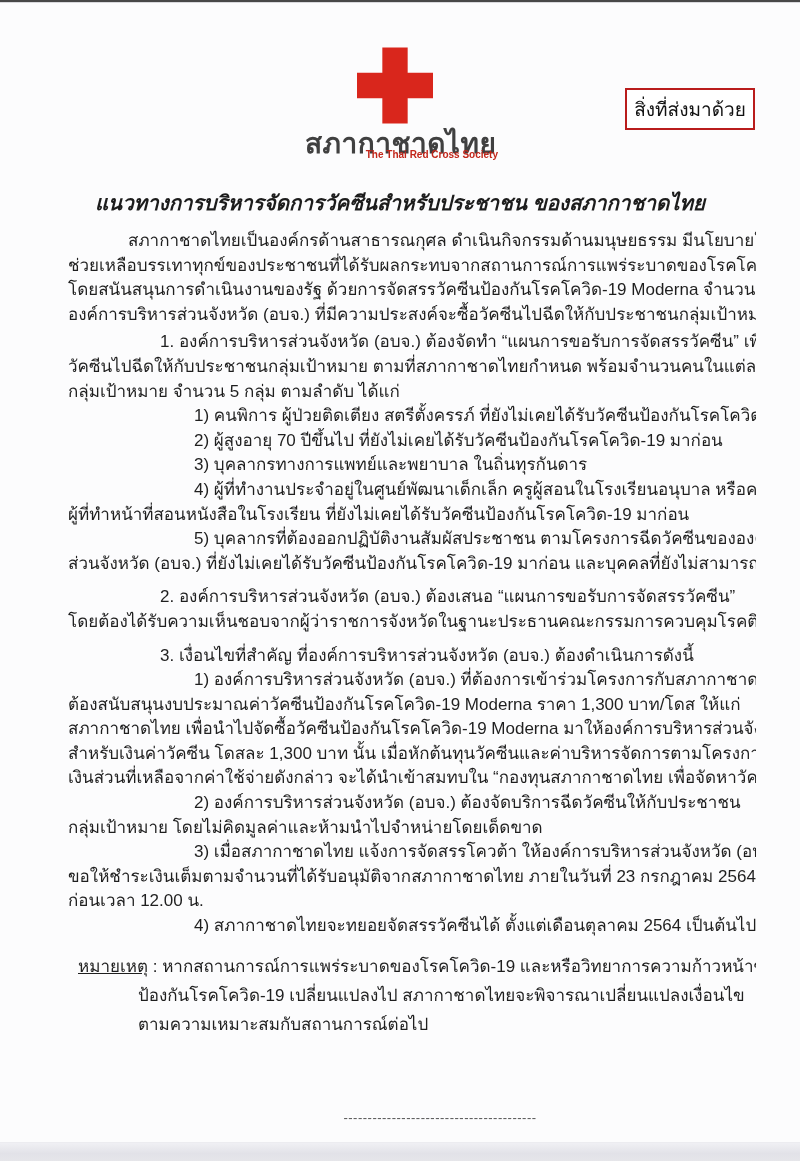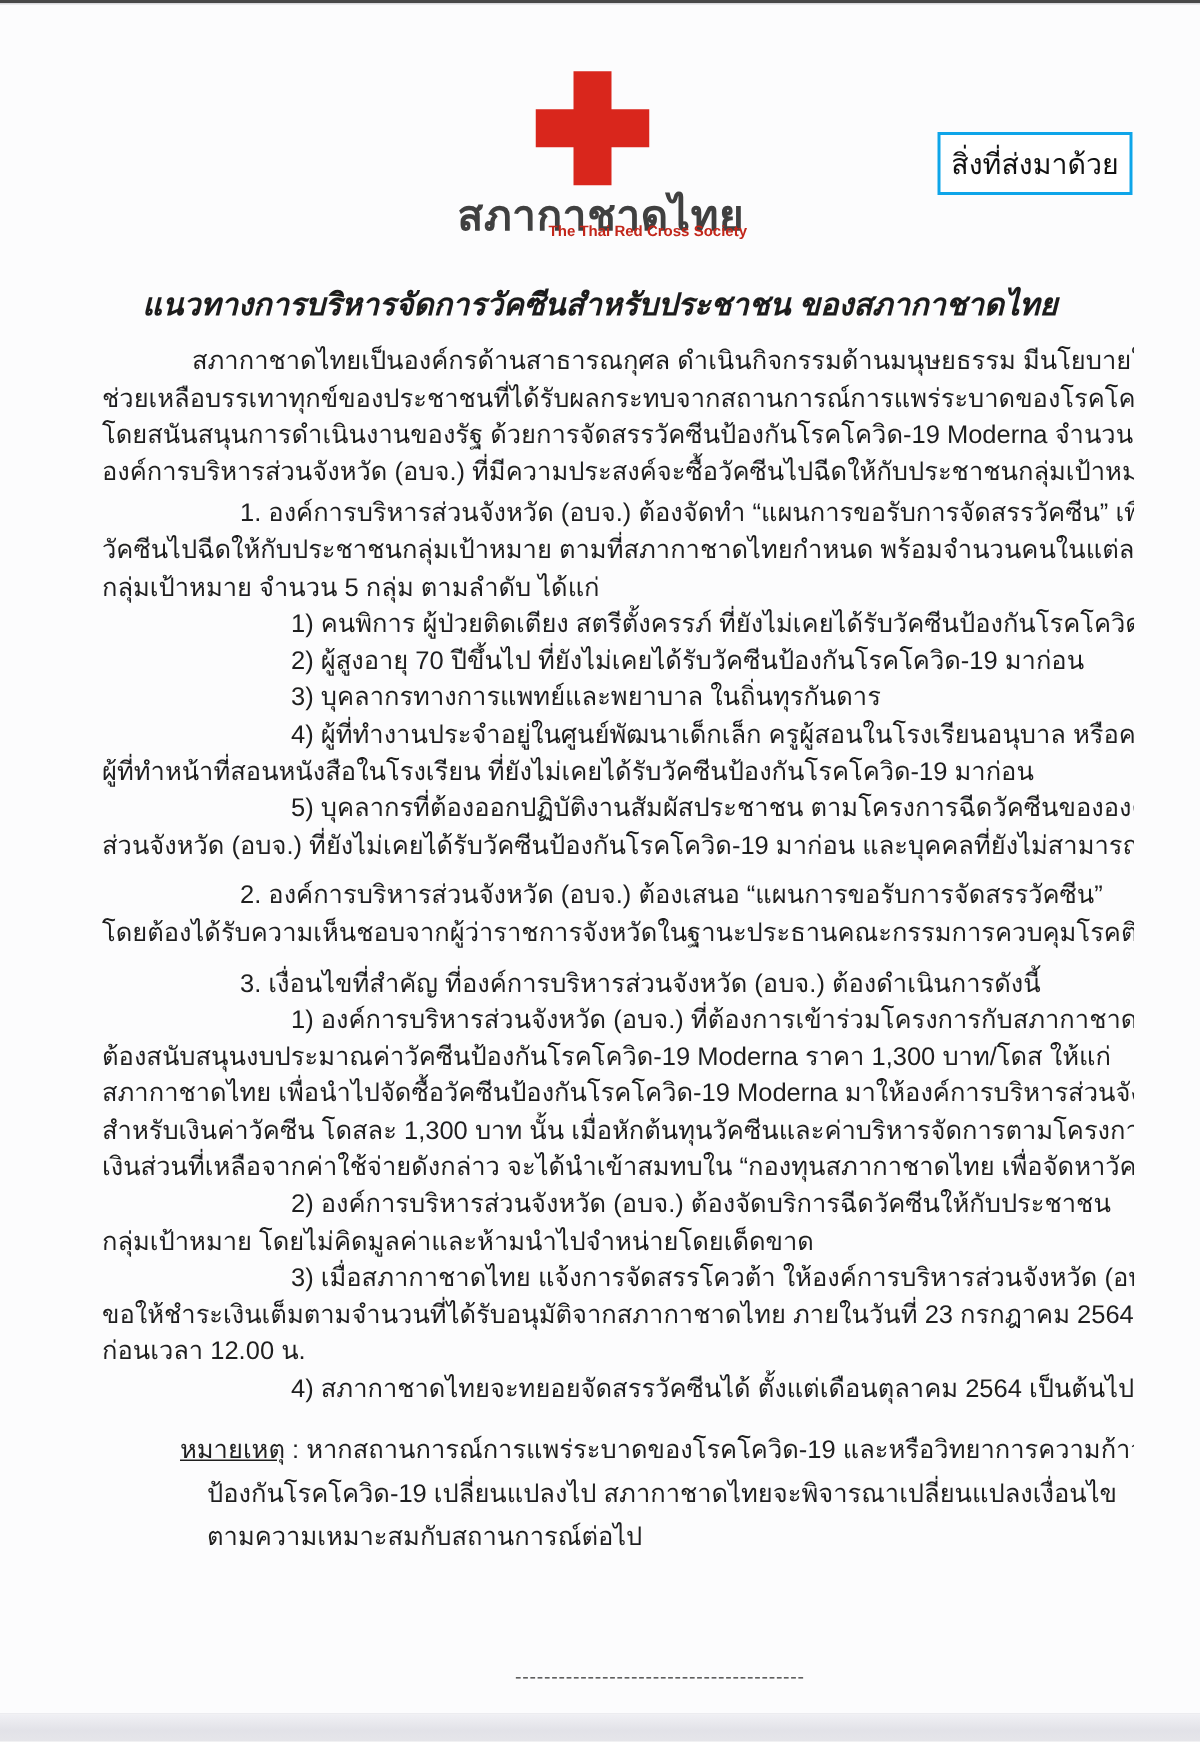--- a/index.html
+++ b/index.html
@@ -19,41 +19,41 @@
     position: absolute; left: 305px; top: 121px; width: 190px;
     text-align: left; font-size: 28px; font-weight: bold;
     color: #404040; letter-spacing: 0.5px;
   }
   .logo-eng {
     position: absolute; left: 308px; top: 149px; width: 190px;
     text-align: right; font-size: 10px; font-weight: bold; color: #c2261a;
   }
   .attachment-box {
     position: absolute; left: 625px; top: 88px; width: 130px; height: 42px;
-    border: 2px solid #0ea5e9; box-sizing: border-box;
+    border: 2px solid #b91c1c; box-sizing: border-box;
     display: flex; align-items: center; justify-content: center;
     font-size: 19px; color: #111; background: #fff;
   }
   .doc-title {
     position: absolute; top: 186px; left: 0; width: 100%;
     text-align: center; font-size: 20.5px; font-weight: bold; color: #1c1c1c; font-style: italic;
   }
   .doc-body {
     position: absolute; left: 68px; top: 229px; width: 688px;
     font-size: 17px; overflow: hidden;
   }
   .doc-line { line-height: 24.6px; white-space: nowrap; }
   .ind-p   { padding-left: 60px; }
   .ind-s   { padding-left: 92px; }
   .ind-i   { padding-left: 126px; }
   .ind-note{ padding-left: 10px; }
   .ind-nc  { padding-left: 70px; }
   .ind-n   { padding-left: 0; }
   .bold { font-weight: normal; }
-  .underline { text-decoration: underline; margin-left: 42px; }
+  .underline { text-decoration: underline; }
   .blk-section1 { margin-top: 3px; }
   .blk-section2 { margin-top: 9px; }
   .blk-section3 { margin-top: 9px; }
   .blk-note { margin-top: 13px; }
   .blk-note .doc-line { line-height: 29px; }
   .separator {
     position: absolute; top: 1110px; left: 40px; width: 100%;
     text-align: center; font-size: 13px; color: #555; letter-spacing: 0.5px;
   }
   .bottom-bar {

